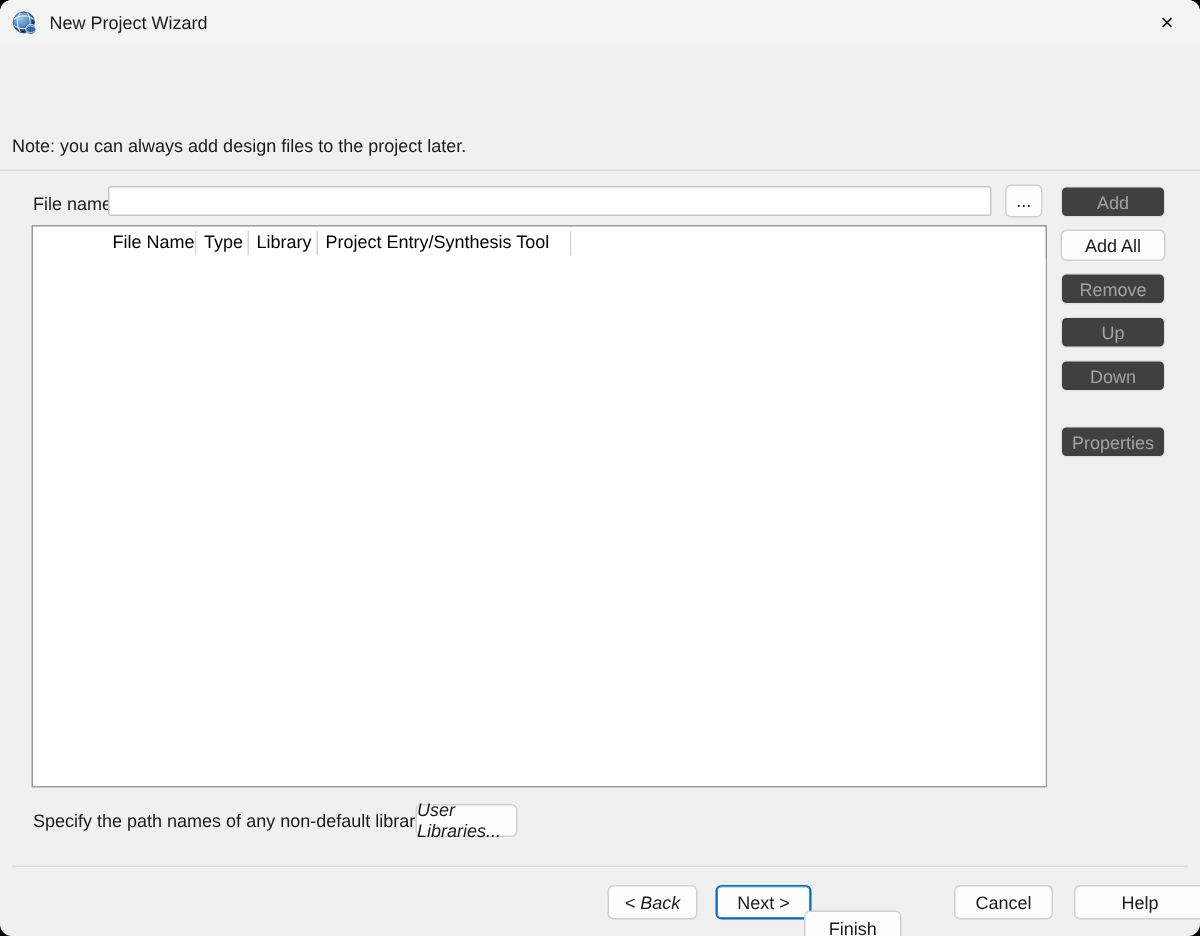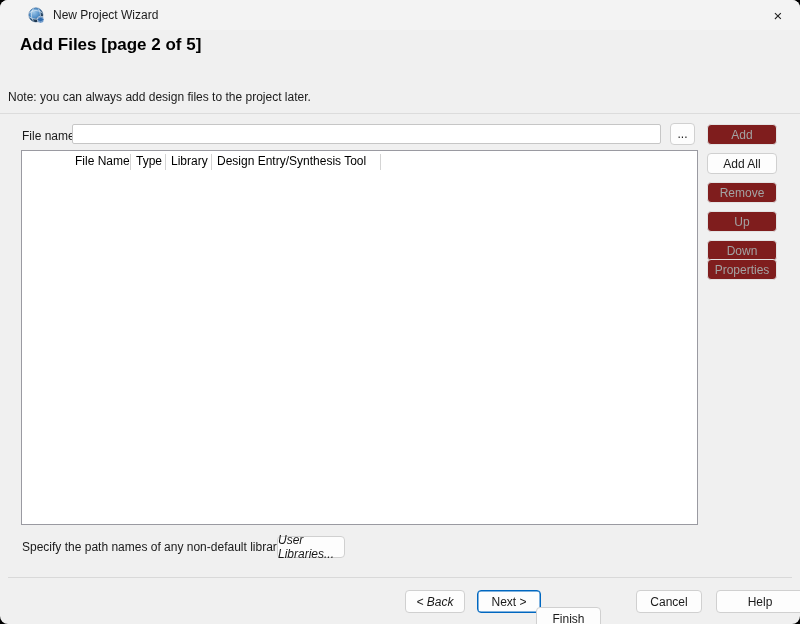--- a/index.html
+++ b/index.html
@@ -3,44 +3,44 @@
 <meta charset="utf-8">
 <style>
   html,body{margin:0;padding:0;background:#000;}
   .dialog{
     position:relative;width:800px;height:624px;background:#f0f0f0;
     border-radius:8px;overflow:hidden;
     font-family:"Liberation Sans",sans-serif;font-size:12px;color:#1a1a1a;
   }
   
   .titlebar{position:absolute;top:0;left:0;right:0;height:30px;background:#f3f3f3;
-    display:flex;align-items:center;padding-left:28px;}
+    display:flex;align-items:center;padding-left:8px;}
   .app-icon{width:17px;height:17px;display:block;}
   .title-text{margin-left:8px;font-size:12px;color:#1b1b1b;}
   .close-btn{margin-left:auto;width:44px;height:30px;display:flex;align-items:center;
     justify-content:center;font-size:15px;font-weight:400;color:#1b1b1b;cursor:default;}
   
   .heading{position:absolute;left:20px;top:35px;font-size:17px;font-weight:bold;color:#000;}
   .desc{position:absolute;left:22px;top:69px;white-space:nowrap;}
   .note{position:absolute;left:8px;top:90px;white-space:nowrap;}
   .sep1{position:absolute;left:0;right:0;top:113px;height:1px;background:#dcdcdc;}
   
   .file-label{position:absolute;left:22px;top:129px;}
   .file-input{position:absolute;left:72px;top:124px;width:589px;height:20px;
     box-sizing:border-box;border:1px solid #c6c6c6;border-radius:2px;background:#fff;
     font-family:"Liberation Sans",sans-serif;font-size:12px;padding:0 4px;outline:none;}
   .btn{box-sizing:border-box;border:1px solid #d0d0d0;border-radius:4px;background:#fdfdfd;
     font-family:"Liberation Sans",sans-serif;font-size:12px;color:#1a1a1a;
     display:flex;align-items:center;justify-content:center;cursor:default;}
-  .btn.disabled{background:#7f1d1d;border-color:#e3e3e3;color:#a3a3a3;}
+  .btn.disabled{background:#404040;border-color:#e3e3e3;color:#a3a3a3;}
   .browse-btn{position:absolute;left:670px;top:123px;width:25px;height:22px;}
   
   .side-btn{position:absolute;left:707px;width:70px;height:21px;}
   .side-btn-0{top:124px;} .side-btn-1{top:153px;} .side-btn-2{top:182px;}
-  .side-btn-3{top:211px;} .side-btn-4{top:240px;} .side-btn-5{top:259px;}
+  .side-btn-3{top:211px;} .side-btn-4{top:240px;} .side-btn-5{top:284px;}
   
   .files-table{position:absolute;left:21px;top:150px;width:677px;height:375px;
     box-sizing:border-box;background:#fff;border:1px solid #9a9aa1;padding-left:48px;}
   .table-header{display:flex;height:21px;line-height:21px;}
   .hcell{position:relative;box-sizing:border-box;padding-left:5px;white-space:nowrap;
     overflow:hidden;color:#000;}
   .hcell::after{content:'';position:absolute;right:0;top:3px;bottom:2px;width:1px;background:#d4d4d4;}
   .hc0{width:61px;} .hc1{width:35px;} .hc2{width:46px;} .hc3{width:169px;} .hc4{width:78px;margin-top:40px;}
   .hc-fill{flex:1;} .hc-fill::after{display:none;}
   .table-body{position:absolute;top:21px;left:0;right:0;bottom:0;background:#fff;}
@@ -78,21 +78,20 @@
       <path d="M12 1.6 A 14 14 0 0 1 12 17" fill="none" stroke="#ffffff" stroke-opacity="0.7" stroke-width="0.9"></path>
       <circle cx="14.8" cy="14.8" r="4" fill="#2d6aae" stroke="#ffffff" stroke-width="0.7"></circle>
       <path d="M11.5 13.5 A 5 5 0 0 1 18 13.5 M11.5 16 A 5 5 0 0 0 18 16" fill="none" stroke="#ffffff" stroke-opacity="0.8" stroke-width="0.6"></path>
     </svg>
     <span class="title-text">New Project Wizard</span>
     <div class="close-btn">
       <span>×</span>
     </div>
   </div>
 
-  <div class="heading">Add Files [page 2 of 5]</div>
   <div class="note">Note: you can always add design files to the project later.</div>
   <div class="sep1"></div>
 
   <label class="file-label">File name:</label>
   <input class="file-input" type="text" value="" style="">
   <div class="btn browse-btn">
     <span>...</span>
   </div>
 
   <div class="btn side-btn side-btn-0 disabled">
@@ -112,21 +111,21 @@
   </div>
   <div class="btn side-btn side-btn-5 disabled">
     <span>Properties</span>
   </div>
 
   <div class="files-table">
     <div class="table-header">
       <div class="hcell hc0">File Name</div>
       <div class="hcell hc1">Type</div>
       <div class="hcell hc2">Library</div>
-      <div class="hcell hc3">Design Entry/Synthesis Tool</div>
+      <div class="hcell hc3">Project Entry/Synthesis Tool</div>
       <div class="hcell hc4">HDL Version</div>
       <div class="hcell hc-fill"></div>
     </div>
     <div class="table-body"></div>
   </div>
 
   <div class="lib-text">Specify the path names of any non-default libraries.</div>
   <div class="btn lib-btn">
     <span>User Libraries...</span>
   </div>

